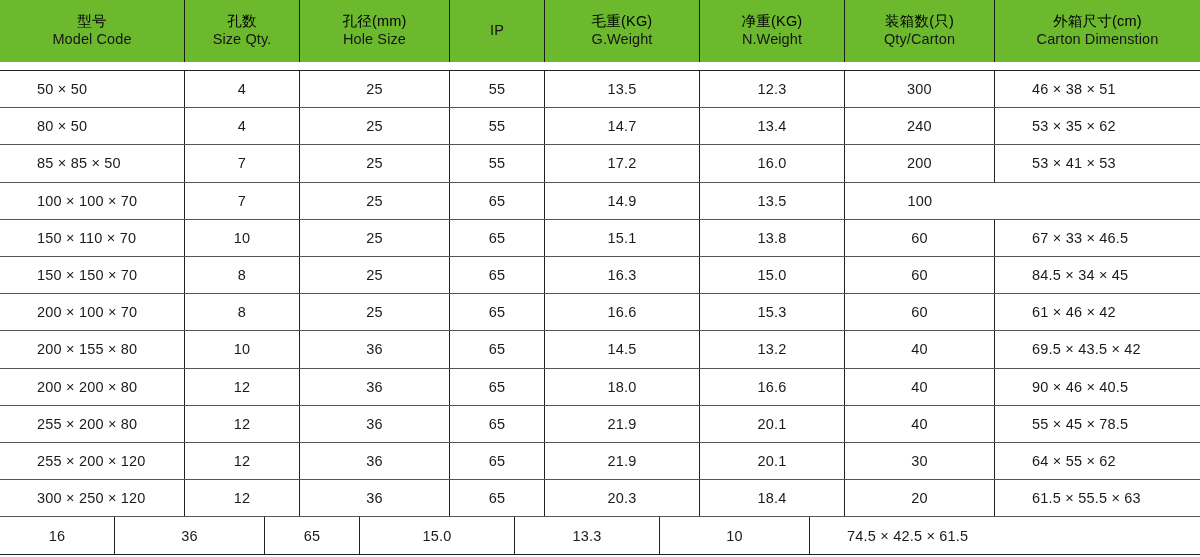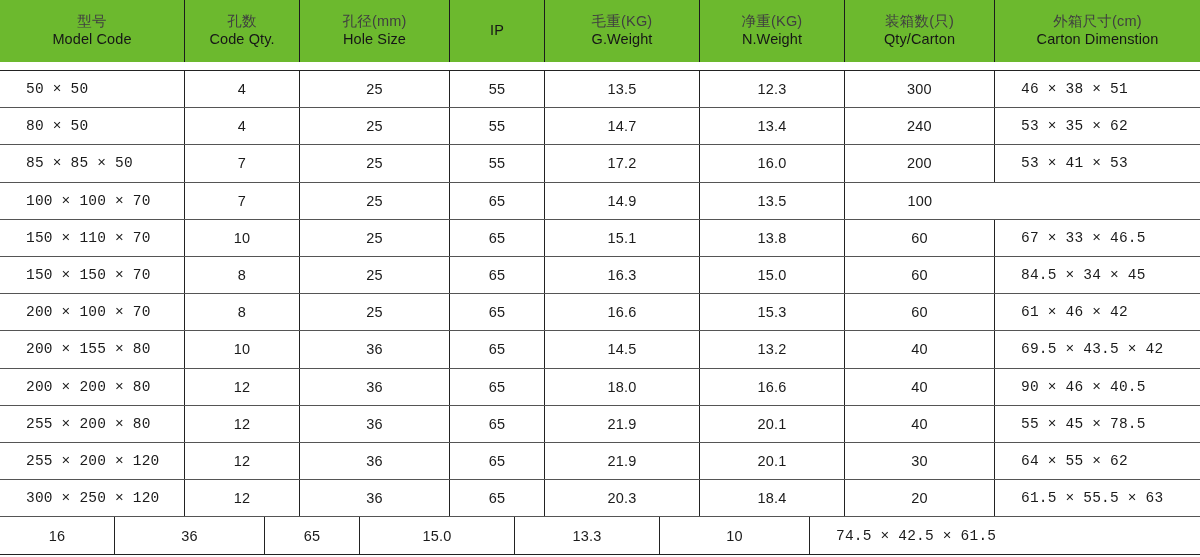--- a/index.html
+++ b/index.html
@@ -38,21 +38,21 @@
     justify-content: center;
     text-align: center;
     border-right: 1.6px solid #1c1c1c;
     padding: 0 2px;
     line-height: 1.22;
   }
   .th:last-child { border-right: none; }
   .th-cn {
     font-size: 14.5px;
     letter-spacing: 0.2px;
-    color: #404040;
+    color: #000000;
   }
   .th-en {
     font-size: 14.5px;
     color: #161616;
     letter-spacing: 0.1px;
   }
   .th.single .th-en { font-size: 14.5px; }
 
   
   .head-gap {
@@ -84,22 +84,21 @@
     font-size: 14.5px;
     color: #1b1b1b;
     border-right: 1.4px solid #222222;
     padding: 0 6px;
     white-space: nowrap;
     letter-spacing: 0.2px;
   }
   .td:last-child { border-right: none; }
   .td.left {
     justify-content: flex-start;
-    padding-left: 26px;
-    font-family: Liberation Mono, monospace;
+    padding-left: 37px;
   }
 
   
   .c0 { width: 185px; }
   .c1 { width: 115px; }
   .c2 { width: 150px; }
   .c3 { width: 95px;  }
   .c4 { width: 155px; }
   .c5 { width: 145px; }
   .c6 { width: 150px; text-align: right; }
@@ -110,21 +109,21 @@
 
 <div class="spec-table-wrap">
 
   <div class="thead">
       <div class="th c0">
         <div class="th-cn">型号</div>
         <div class="th-en">Model Code</div>
       </div>
       <div class="th c1">
         <div class="th-cn">孔数</div>
-        <div class="th-en">Code Qty.</div>
+        <div class="th-en">Size Qty.</div>
       </div>
       <div class="th c2">
         <div class="th-cn">孔径(mm)</div>
         <div class="th-en">Hole Size</div>
       </div>
       <div class="th c3 single">
         <div class="th-en">IP</div>
       </div>
       <div class="th c4">
         <div class="th-cn">毛重(KG)</div>

